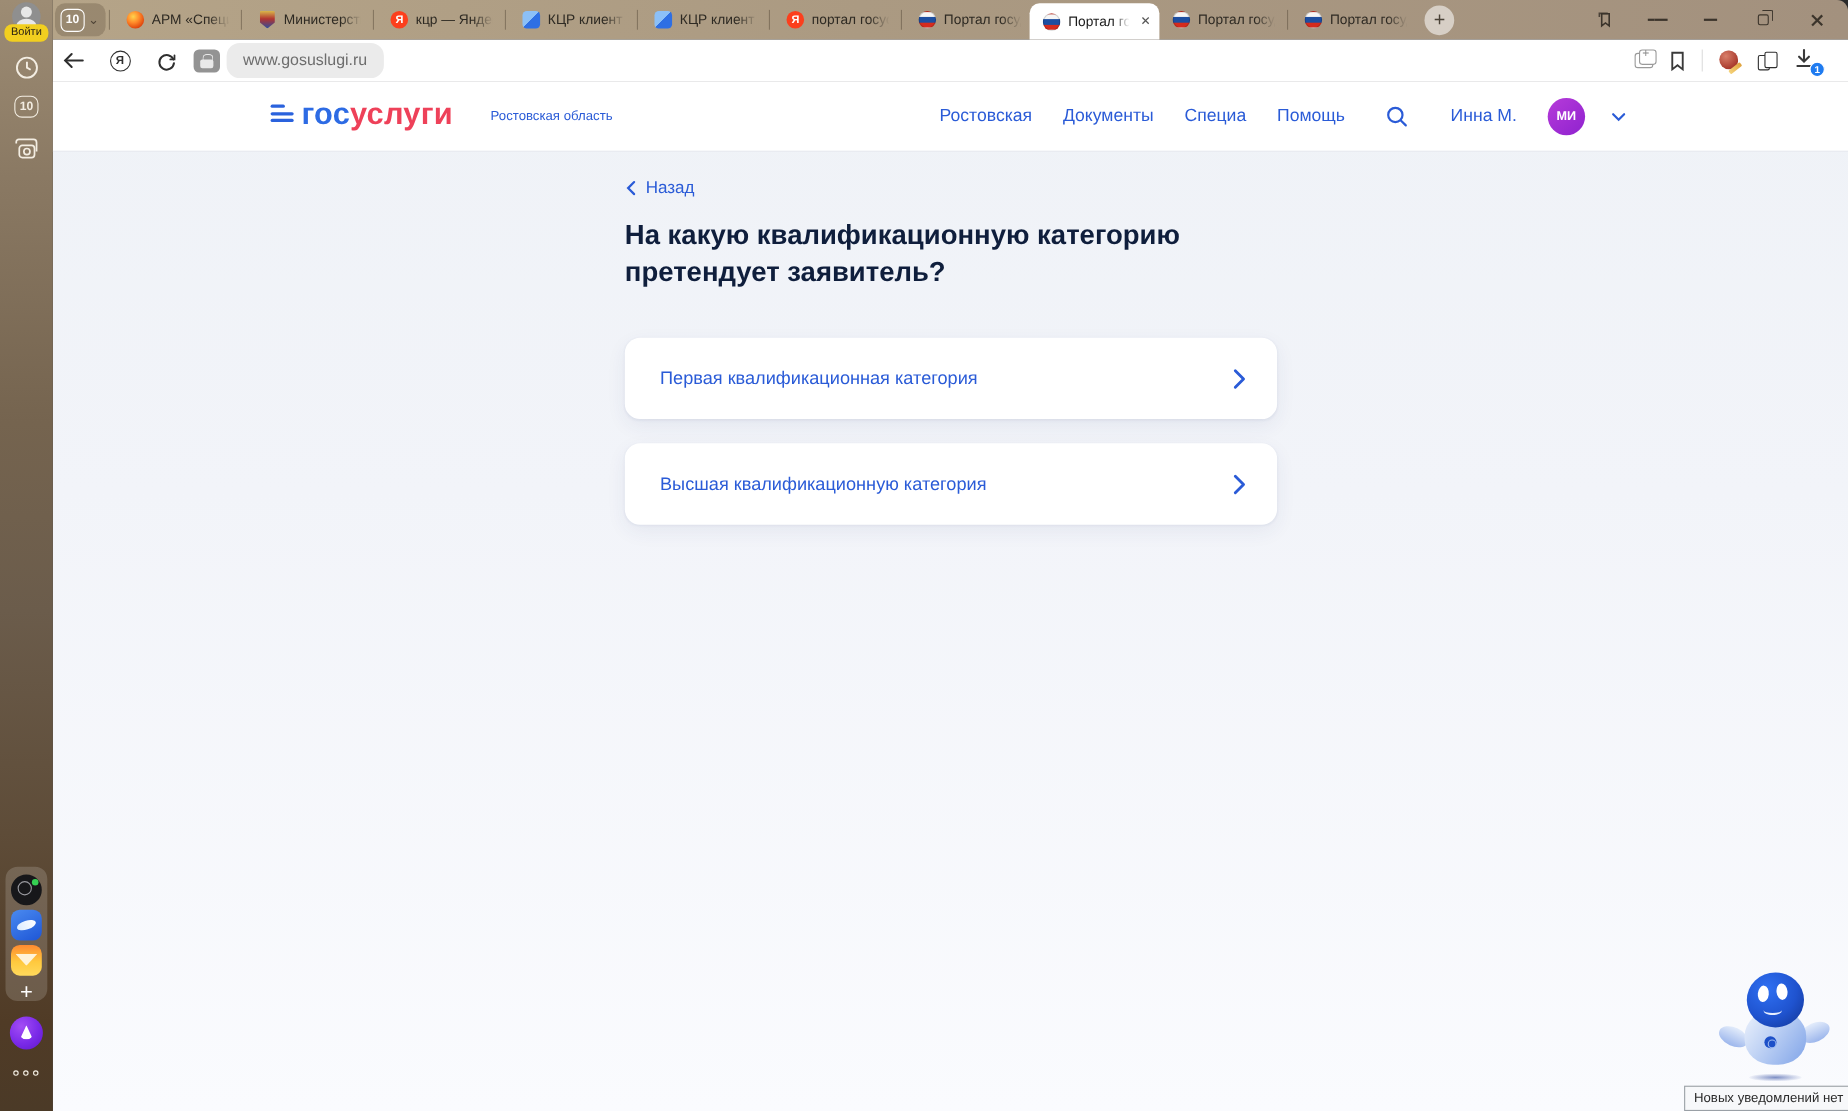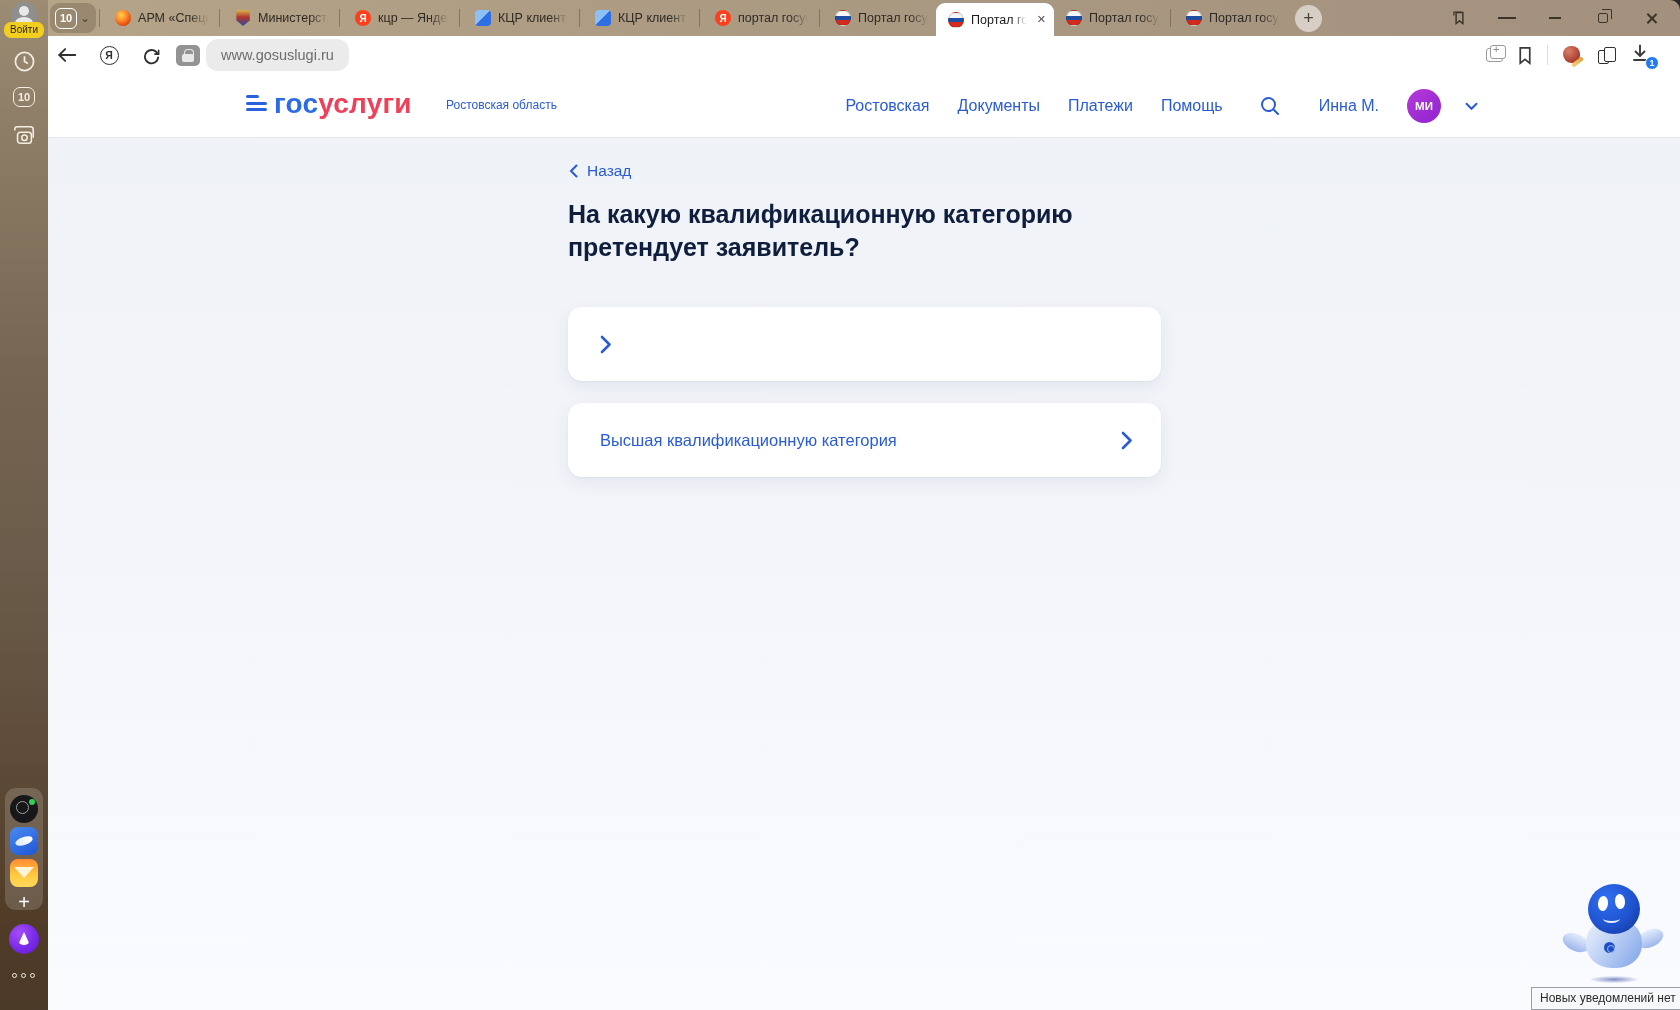--- a/index.html
+++ b/index.html
@@ -320,21 +320,21 @@
           <i></i>
           <i></i>
         </div>
       <div class="logo">
         <span class="p1">гос</span><span class="p2">услуги</span>
       </div>
       <div class="region">Ростовская область</div>
       <nav class="site-nav">
         <span class="nav-link">Ростовская</span>
         <span class="nav-link">Документы</span>
-        <span class="nav-link">Платежи</span>
+        <span class="nav-link">Специа</span>
         <span class="nav-link">Помощь</span>
         <span class="nav-search">
           <svg width="22" height="22" viewBox="0 0 22 22" fill="none" stroke="#2a5bd7" stroke-width="2" stroke-linecap="round">
             <circle cx="9.5" cy="9.5" r="6.5"></circle>
               <path d="m14.5 14.5 4.5 4.5"></path>
             </svg>
         </span>
         <span class="user-name">Инна М.</span>
         <span class="user-ava">МИ</span>
         <span class="ava-chev">
@@ -348,20 +348,21 @@
     <div class="back-link">
       <svg width="9" height="14" viewBox="0 0 9 14" fill="none" stroke="#2a5bd7" stroke-width="2" stroke-linecap="round">
         <path d="M7.5 1.5 2 7l5.5 5.5"></path>
         </svg>
       <span>Назад</span>
     </div>
 
     <h1 class="h1">На какую квалификационную категорию претендует заявитель?</h1>
 
     <div class="opt-card opt-1">
+      <span class="opt-label">Первая квалификационная категория</span>
       <svg width="12" height="19" viewBox="0 0 12 19" fill="none" stroke="#2a5bd7" stroke-width="2.6" stroke-linecap="round" stroke-linejoin="round">
         <path d="m2 2 7.5 7.5L2 17"></path>
         </svg>
     </div>
 
     <div class="opt-card opt-2">
       <span class="opt-label">Высшая квалификационную категория</span>
       <svg width="12" height="19" viewBox="0 0 12 19" fill="none" stroke="#2a5bd7" stroke-width="2.6" stroke-linecap="round" stroke-linejoin="round">
         <path d="m2 2 7.5 7.5L2 17"></path>
         </svg>

